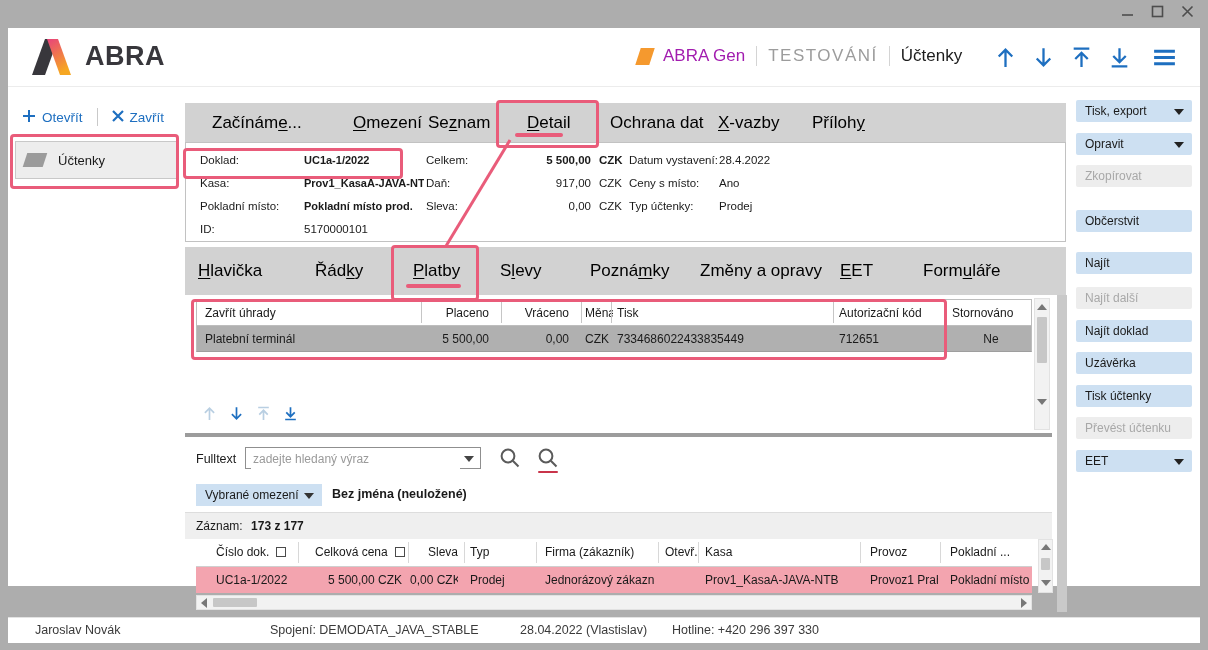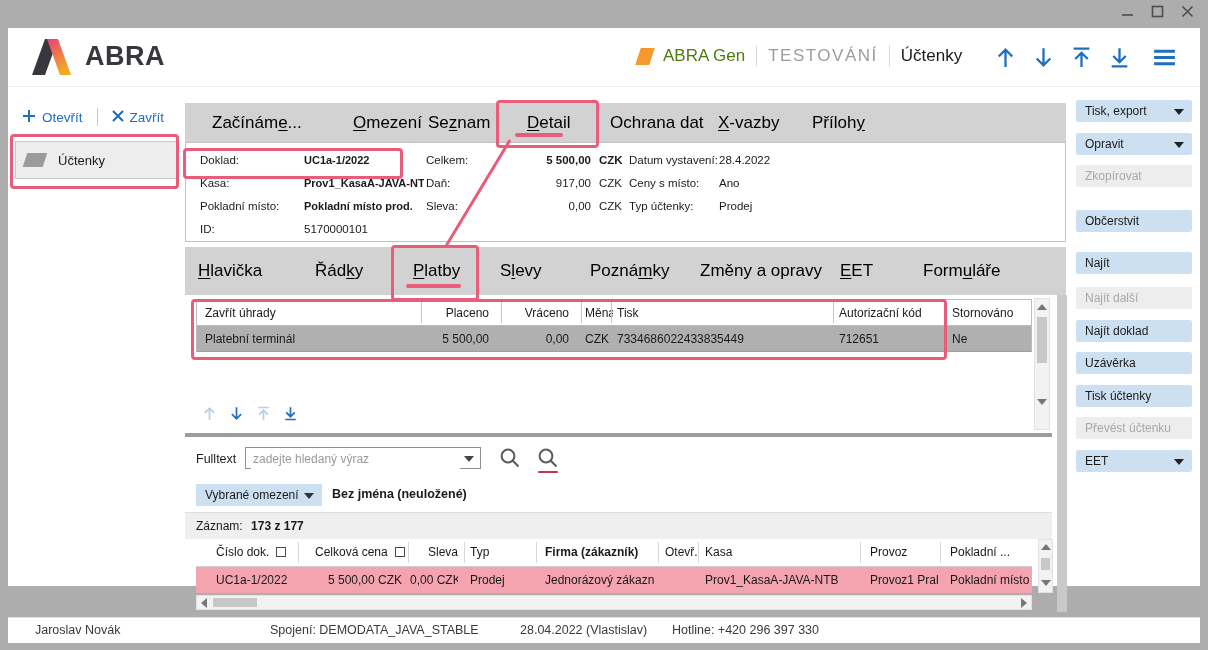--- a/index.html
+++ b/index.html
@@ -8,21 +8,21 @@
   .win{position:absolute;left:8px;top:28px;width:1192px;height:558px;background:#fff;}
   .abs{position:absolute;}
   
   .winctrls{position:absolute;top:5px;right:14px;display:flex;gap:17px;align-items:center;}
   .winctrls svg{display:block;cursor:default;}
   
   .app-header{position:absolute;left:0;top:0;width:100%;height:58px;background:#fff;border-bottom:1px solid #ececec;}
   .logo{position:absolute;left:24px;top:10px;display:flex;align-items:center;gap:9px;}
   .logo-text{font-size:27px;font-weight:bold;color:#38373c;letter-spacing:.5px;}
   .center-group{position:absolute;left:630px;top:18px;display:flex;align-items:center;gap:11px;font-size:17px;}
-  .hdr-dim{color:#4d7c0f;}
+  .hdr-dim{color:#a21caf;}
   .hdr-env{color:#9c9c9c;letter-spacing:1.5px;}
   .hdr-mod{color:#1c1c1c;}
   .vdiv{width:1px;height:20px;background:#d4d4d4;}
   .para{display:inline-block;transform:skewX(-18deg);background:#f5992e;}
   .header-icons{position:absolute;right:22px;top:17px;display:flex;gap:13px;align-items:center;}
   .header-icons svg{display:block;}
   
   .link-bar{position:absolute;left:14px;top:80px;display:flex;align-items:center;gap:7px;font-size:13.5px;color:#1e6fc0;}
   .link-bar .vdiv{height:18px;margin:0 7px;background:#c9c9c9;}
   .receipt-item{position:absolute;left:7px;top:113px;width:152px;height:36px;background:#ededed;
@@ -252,21 +252,21 @@
           <span class="psep" style="left:636px;"></span>
           <span class="psep" style="left:749px;"></span>
       </div>
       <div class="prow psel">
         <span class="pc" style="left:8px;width:210px;">Platební terminál</span>
         <span class="pc num" style="left:224px;width:68px;">5 500,00</span>
         <span class="pc num" style="left:304px;width:68px;">0,00</span>
         <span class="pc" style="left:388px;width:28px;">CZK</span>
         <span class="pc" style="left:420px;width:210px;">7334686022433835449</span>
         <span class="pc" style="left:642px;width:100px;">712651</span>
-        <span class="pc" style="left:755px;width:78px;">Ne</span>
+        <span class="pc" style="left:755px;width:78px;text-align:center;">Ne</span>
       </div>
     </div>
 
     <div class="sbar" style="left:1026px;top:270px;width:16px;height:132px;">
       <span class="tri tri-up" style="left:2px;top:5px;"></span>
       <span class="sthumb" style="left:2px;top:18px;width:10px;height:46px;"></span>
       <span class="tri tri-down" style="left:2px;top:100px;"></span>
     </div>
 
     <div class="mini-arrows">
@@ -318,21 +318,21 @@
       <span class="lbl">Záznam:</span>
       <b style="margin-left:5px;">173 z 177</b>
     </div>
 
     <div class="gtable">
       <div class="ghead">
         <span class="gc" style="left:20px;width:85px;"><span>Číslo dok.</span><span class="sq"></span></span>
         <span class="gc" style="left:119px;width:98px;"><span>Celková cena</span><span class="sq"></span></span>
         <span class="gc num" style="left:214px;width:48px;">Sleva</span>
         <span class="gc" style="left:274px;width:58px;">Typ</span>
-        <span class="gc" style="left:349px;width:110px;font-weight:bold;">Firma (zákazník)</span>
+        <span class="gc" style="left:349px;width:110px;">Firma (zákazník)</span>
         <span class="gc" style="left:469px;width:32px;">Otevř.</span>
         <span class="gc" style="left:509px;width:150px;">Kasa</span>
         <span class="gc" style="left:674px;width:68px;">Provoz</span>
         <span class="gc" style="left:754px;width:80px;">Pokladní ...</span>
         <span class="gsep" style="left:102px;"></span>
           <span class="gsep" style="left:212px;"></span>
           <span class="gsep" style="left:268px;"></span>
           <span class="gsep" style="left:340px;"></span>
           <span class="gsep" style="left:462px;"></span>
           <span class="gsep" style="left:502px;"></span>

